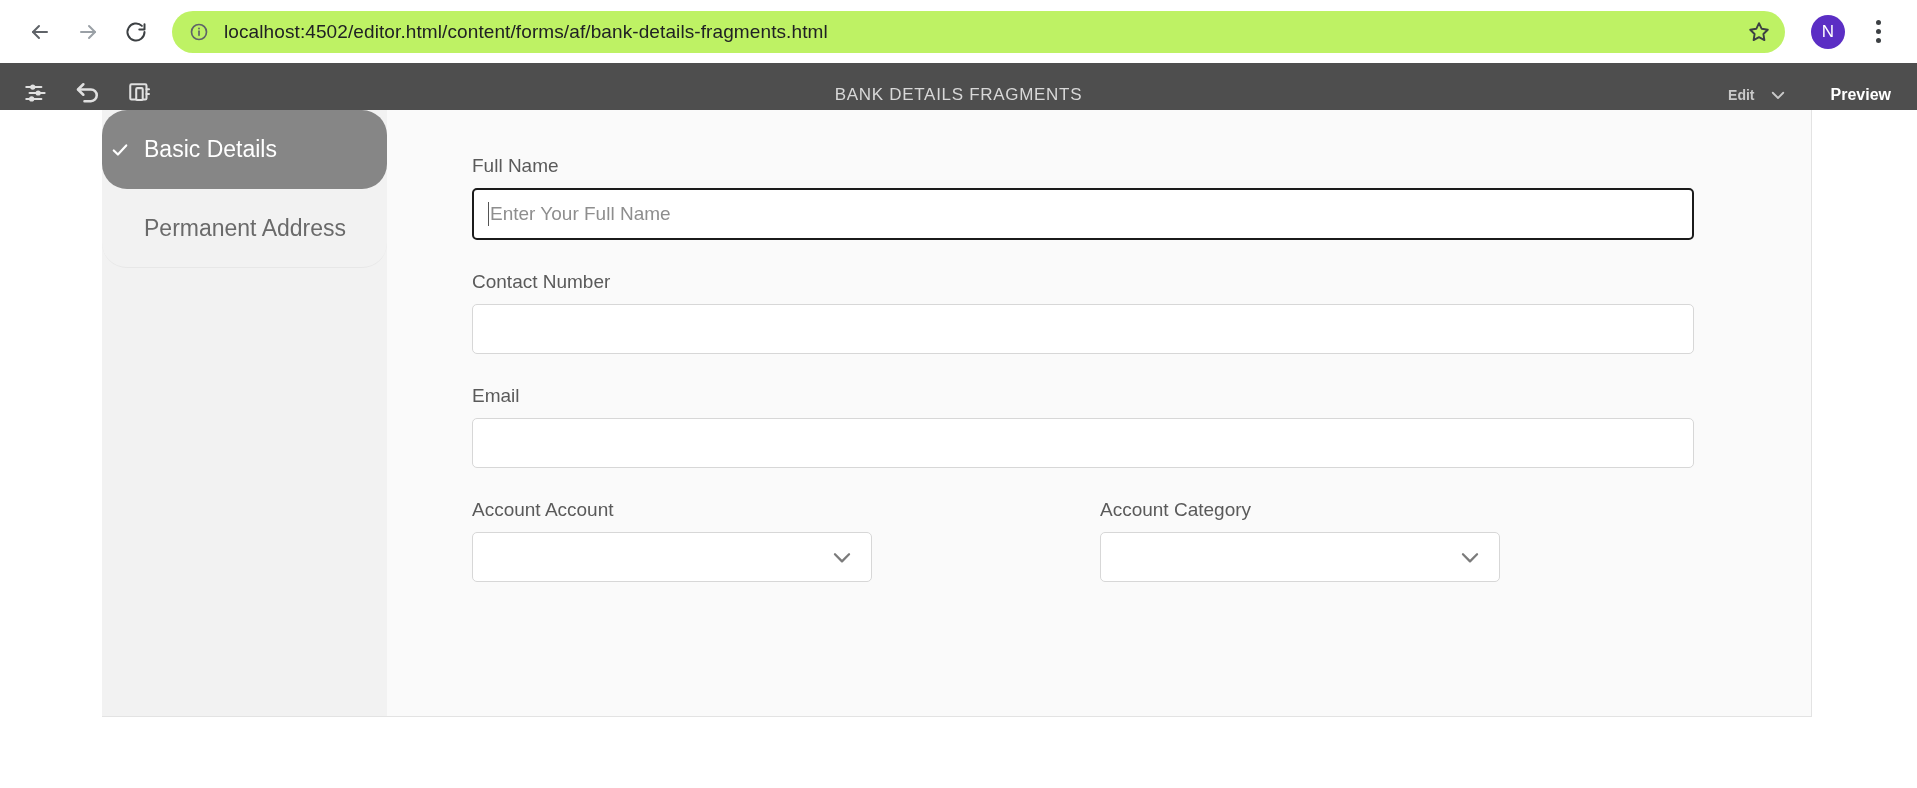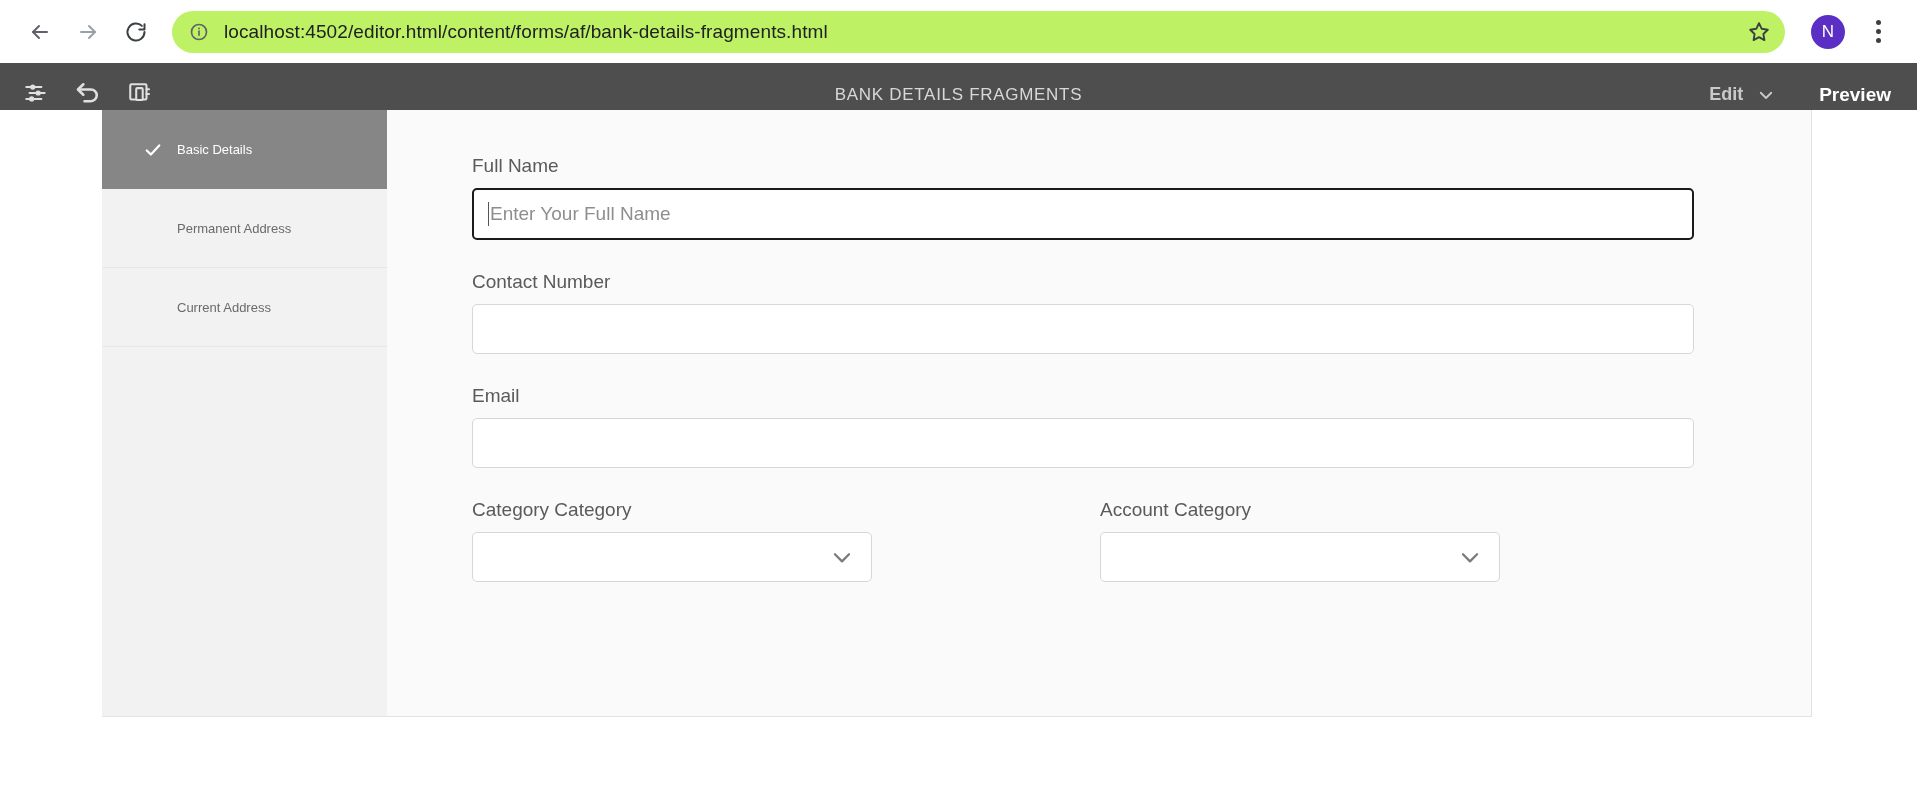--- a/index.html
+++ b/index.html
@@ -103,30 +103,30 @@
   }
   .tb-right {
     margin-left: auto;
     display: flex;
     align-items: center;
     gap: 0;
     z-index: 2;
   }
   .tb-edit {
     color: #c9c9c9;
-    font-size: 18px;
+    font-size: 14px;
     font-weight: bold;
     display: flex; align-items: center;
     padding: 0 10px;
     justify-content: center;
   }
   .tb-edit .chev { margin-left: 14px; display: flex; }
   .tb-preview {
     color: #ffffff;
-    font-size: 19px;
+    font-size: 16px;
     font-weight: bold;
     padding: 0 4px 0 34px;
   }
 
   
   .page {
     position: relative;
     height: calc(788px - 63px - 47px);
     background: #ffffff;
   }
@@ -147,24 +147,25 @@
   .side-nav {
     width: 285px;
     flex: none;
     background: #f2f2f2;
     padding-top: 0;
   }
   .nav-item {
     height: 79px;
     display: flex;
     align-items: center;
-    padding-left: 41px;
-    font-size: 13px;
+    padding-left: 8px;
+    font-size: 23px;
     color: #6a6a6a;
     border-bottom: 1px solid #e7e7e7;
+    border-radius: 25px;
   }
   .nav-item .check {
     width: 30px;
     flex: none;
     display: flex;
     align-items: center;
     color: #ffffff;
     font-size: 20px;
   }
   .nav-item .nav-label { padding-left: 4px; }
@@ -338,24 +339,20 @@
           <svg width="20" height="20" viewBox="0 0 24 24" fill="none" stroke="#ffffff" stroke-width="2.6" stroke-linecap="round" stroke-linejoin="round">
             <path d="M4.5 12.5l5 5 10-11"></path>
           </svg>
         </span>
         <span class="nav-label">Basic Details</span>
       </div>
       <div class="nav-item">
         <span class="check"></span>
         <span class="nav-label">Permanent Address</span>
       </div>
-      <div class="nav-item">
-        <span class="check"></span>
-        <span class="nav-label">Current Address</span>
-      </div>
     </div>
 
     <div class="form-body">
 
       <div class="field">
         <span class="field-label">Full Name</span>
         <div class="text-input focused">
           <span class="caret"></span>
           <span class="placeholder">Enter Your Full Name</span>
         </div>
@@ -370,21 +367,21 @@
 
       <div class="field">
         <span class="field-label">Email</span>
         <div class="text-input">
           <span class="placeholder"></span>
         </div>
       </div>
 
       <div class="field-row">
         <div class="field-col">
-          <span class="field-label">Category Category</span>
+          <span class="field-label">Account Account</span>
           <div class="select-box">
             <span class="chev-wrap">
               <svg width="26" height="26" viewBox="0 0 24 24" fill="none" stroke="#7b7b7b" stroke-width="2.1" stroke-linecap="round" stroke-linejoin="round">
                 <path d="M5.5 9.5l6.5 6.5 6.5-6.5"></path>
               </svg>
             </span>
           </div>
         </div>
 
         <div class="col-gap"></div>

